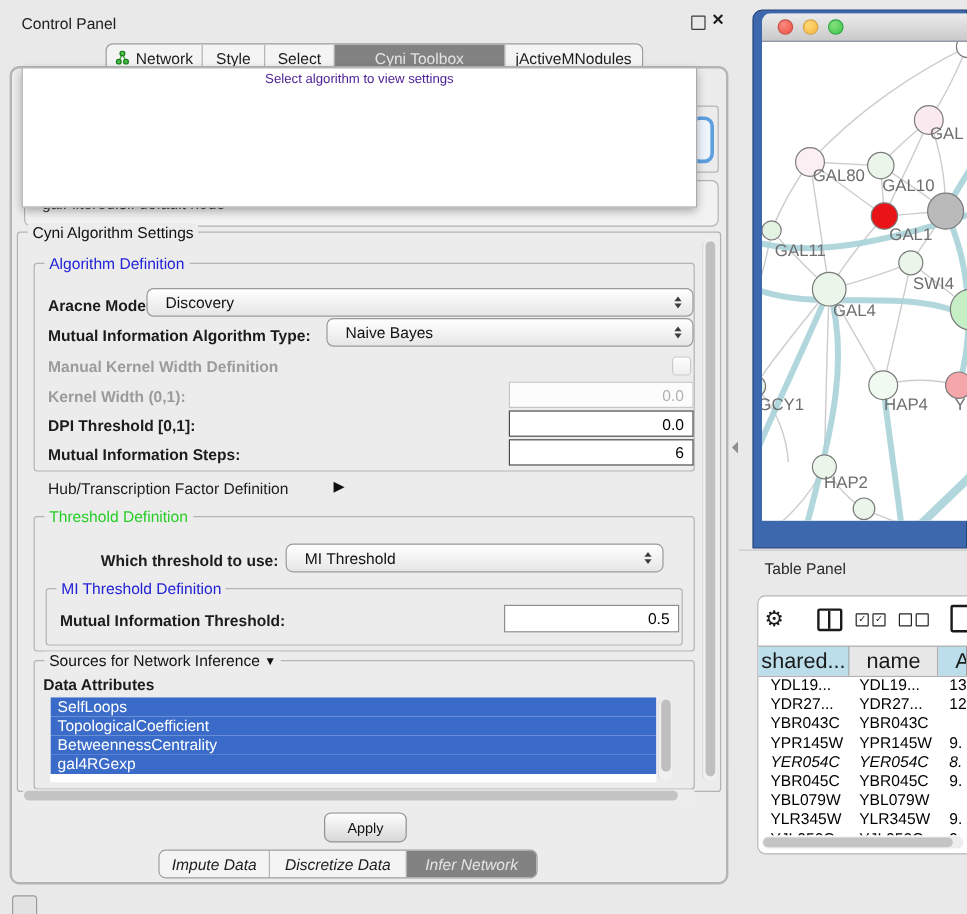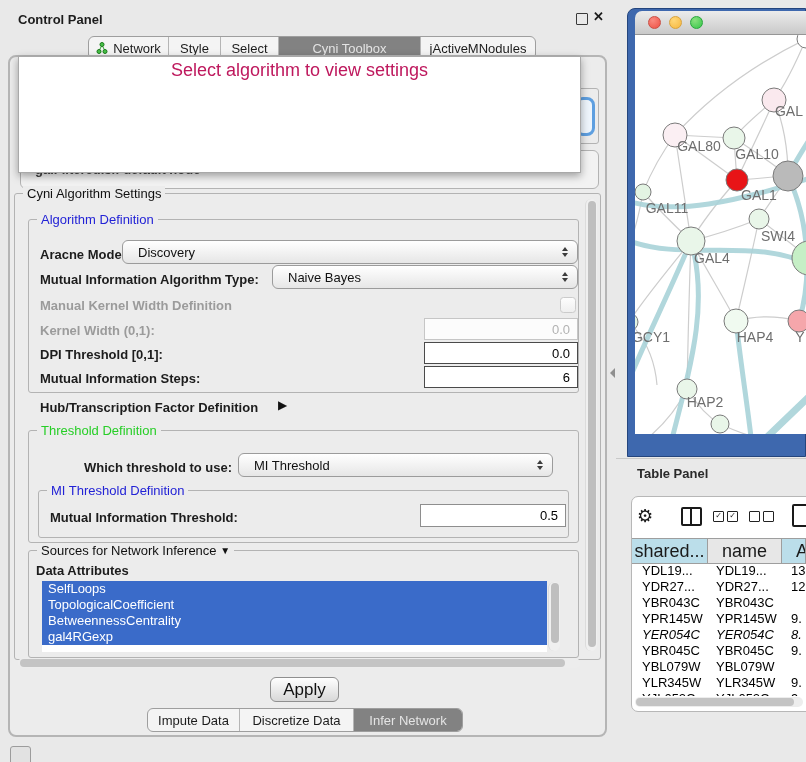--- a/index.html
+++ b/index.html
@@ -1,35 +1,35 @@
 <!DOCTYPE html>
 <html><head>
 <meta charset="utf-8">
 <style>
   html,body{margin:0;padding:0;}
   .screen{position:relative;width:806px;height:762px;background:#e9e9e9;overflow:hidden;
           font-family:"Liberation Sans",sans-serif;-webkit-font-smoothing:antialiased;}
   .abs{position:absolute;}
-  .lbl{font-size:13px;color:#1c1c1c;white-space:nowrap;font-weight:bold;}
+  .lbl{font-size:13px;color:#1c1c1c;white-space:nowrap;}
   .b{font-weight:bold;}
   .gray{color:#9b9b9b;}
   
   .panel{position:absolute;border:2px solid #b5b5b5;border-radius:8px;background:#ececec;}
   .tgroup{position:absolute;border:1px solid #b3b3b3;border-radius:3px;}
   .gtitle{position:absolute;top:-8px;left:8px;background:#ececec;padding:0 4px;font-size:13px;white-space:nowrap;}
   
   .seg{position:absolute;display:flex;border:1px solid #9e9e9e;border-radius:6px;background:#f4f4f4;
        height:22px;overflow:hidden;}
   .seg .tab{display:flex;align-items:center;justify-content:center;font-size:13px;color:#1c1c1c;
             border-right:1px solid #b5b5b5;padding:0 4px;box-sizing:border-box;gap:5px;}
   .seg .tab:last-child{border-right:none;}
   .seg .tab.sel{background:#828282;color:#e4e4e4;}
   
   .popup{position:absolute;background:#ffffff;border:1px solid #a9a9a9;box-shadow:0 3px 8px rgba(0,0,0,.35);z-index:50;}
-  .popup .prompt{text-align:center;color:#be185d;font-size:18px;padding-top:3px;height:18px;}
+  .popup .prompt{text-align:center;color:#4c1d95;font-size:11px;padding-top:3px;height:18px;}
   .popup .item{font-size:13px;color:#111;height:15.3px;line-height:15.3px;padding-left:2px;white-space:nowrap;}
   
   .combo{position:absolute;height:24px;border:1px solid #9b9b9b;border-radius:6px;
          background:linear-gradient(#ffffff,#e6e6e6);display:flex;align-items:center;box-sizing:border-box;}
   .combo .ct{font-size:13px;color:#111;padding-left:15px;white-space:nowrap;}
   .combo .spin{margin-left:auto;margin-right:9px;display:flex;flex-direction:column;gap:2px;}
   .tri-up{width:0;height:0;border-left:3.5px solid transparent;border-right:3.5px solid transparent;border-bottom:4.5px solid #3c3c3c;}
   .tri-dn{width:0;height:0;border-left:3.5px solid transparent;border-right:3.5px solid transparent;border-top:4.5px solid #3c3c3c;}
   
   .field{position:absolute;background:#fff;box-sizing:border-box;display:flex;align-items:center;
@@ -40,21 +40,21 @@
   
   .sbv{position:absolute;width:11px;background:#f0f0f0;border-left:1px solid #dcdcdc;border-radius:6px;}
   .sbv .th{position:absolute;left:1.5px;width:8px;background:#bfbfbf;border-radius:5px;}
   .sbh{position:absolute;height:10px;background:#ededed;border-radius:6px;}
   .sbh .th{position:absolute;top:1px;height:8px;background:#c4c4c4;border-radius:5px;}
   
   .attr-list{position:absolute;background:#ffffff;overflow:hidden;}
   .attr-list .li{height:16px;line-height:16px;font-size:13px;color:#ffffff;background:#3a6bc9;padding-left:6px;}
   
   .btn{position:absolute;border:1px solid #8f8f8f;border-radius:6px;background:linear-gradient(#fefefe,#d8d8d8);
-       font-size:17px;color:#111;display:flex;align-items:center;justify-content:center;}
+       font-size:12px;color:#111;display:flex;align-items:center;justify-content:center;}
   
   .macframe{position:absolute;background:#3e68ae;border:1px solid #24457d;border-radius:8px 0 0 0;box-sizing:border-box;}
   .mactitle{position:absolute;border-radius:7px 0 0 0;background:linear-gradient(#ececec,#c9c9c9);
             border-bottom:1px solid #969696;display:flex;align-items:center;padding-left:13px;gap:8px;box-sizing:border-box;}
   .light{width:13px;height:13px;border-radius:50%;box-sizing:border-box;}
   
   .tpanel{position:absolute;background:#ffffff;border:1px solid #b7b7b7;border-radius:7px 0 0 7px;box-sizing:border-box;}
   .thead{position:absolute;display:flex;border-top:1px solid #9e9e9e;border-bottom:1px solid #9e9e9e;box-sizing:border-box;}
   .thc{height:24px;line-height:24px;font-size:18px;color:#1a1a1a;text-align:center;border-right:1px solid #9e9e9e;box-sizing:border-box;overflow:hidden;}
   .hc-blue{background:#bbdeea;}
@@ -191,21 +191,21 @@
   <div class="sbv" style="left:548px;top:582px;height:69px;">
       <div class="th" style="top:1px;height:60px;"></div>
     </div>
   <div class="sbh" style="left:18px;top:658px;width:562px;">
       <div class="th" style="left:2px;width:545px;"></div>
     </div>
 
   <div class="btn" style="left:270px;top:677px;width:67px;height:23px;">
       <span>Apply</span>
     </div>
-  <div class="seg" style="left:147px;top:708px;" id="bottom-tabs">
+  <div class="seg" style="left:132px;top:708px;font-style:italic;" id="bottom-tabs">
       <div class="tab" style="width: 92px;">
         <span>Impute Data</span>
       </div>
       <div class="tab" style="width: 114px;">
         <span>Discretize Data</span>
       </div>
       <div class="tab sel" style="width: 108px;">
         <span>Infer Network</span>
       </div>
     </div>

